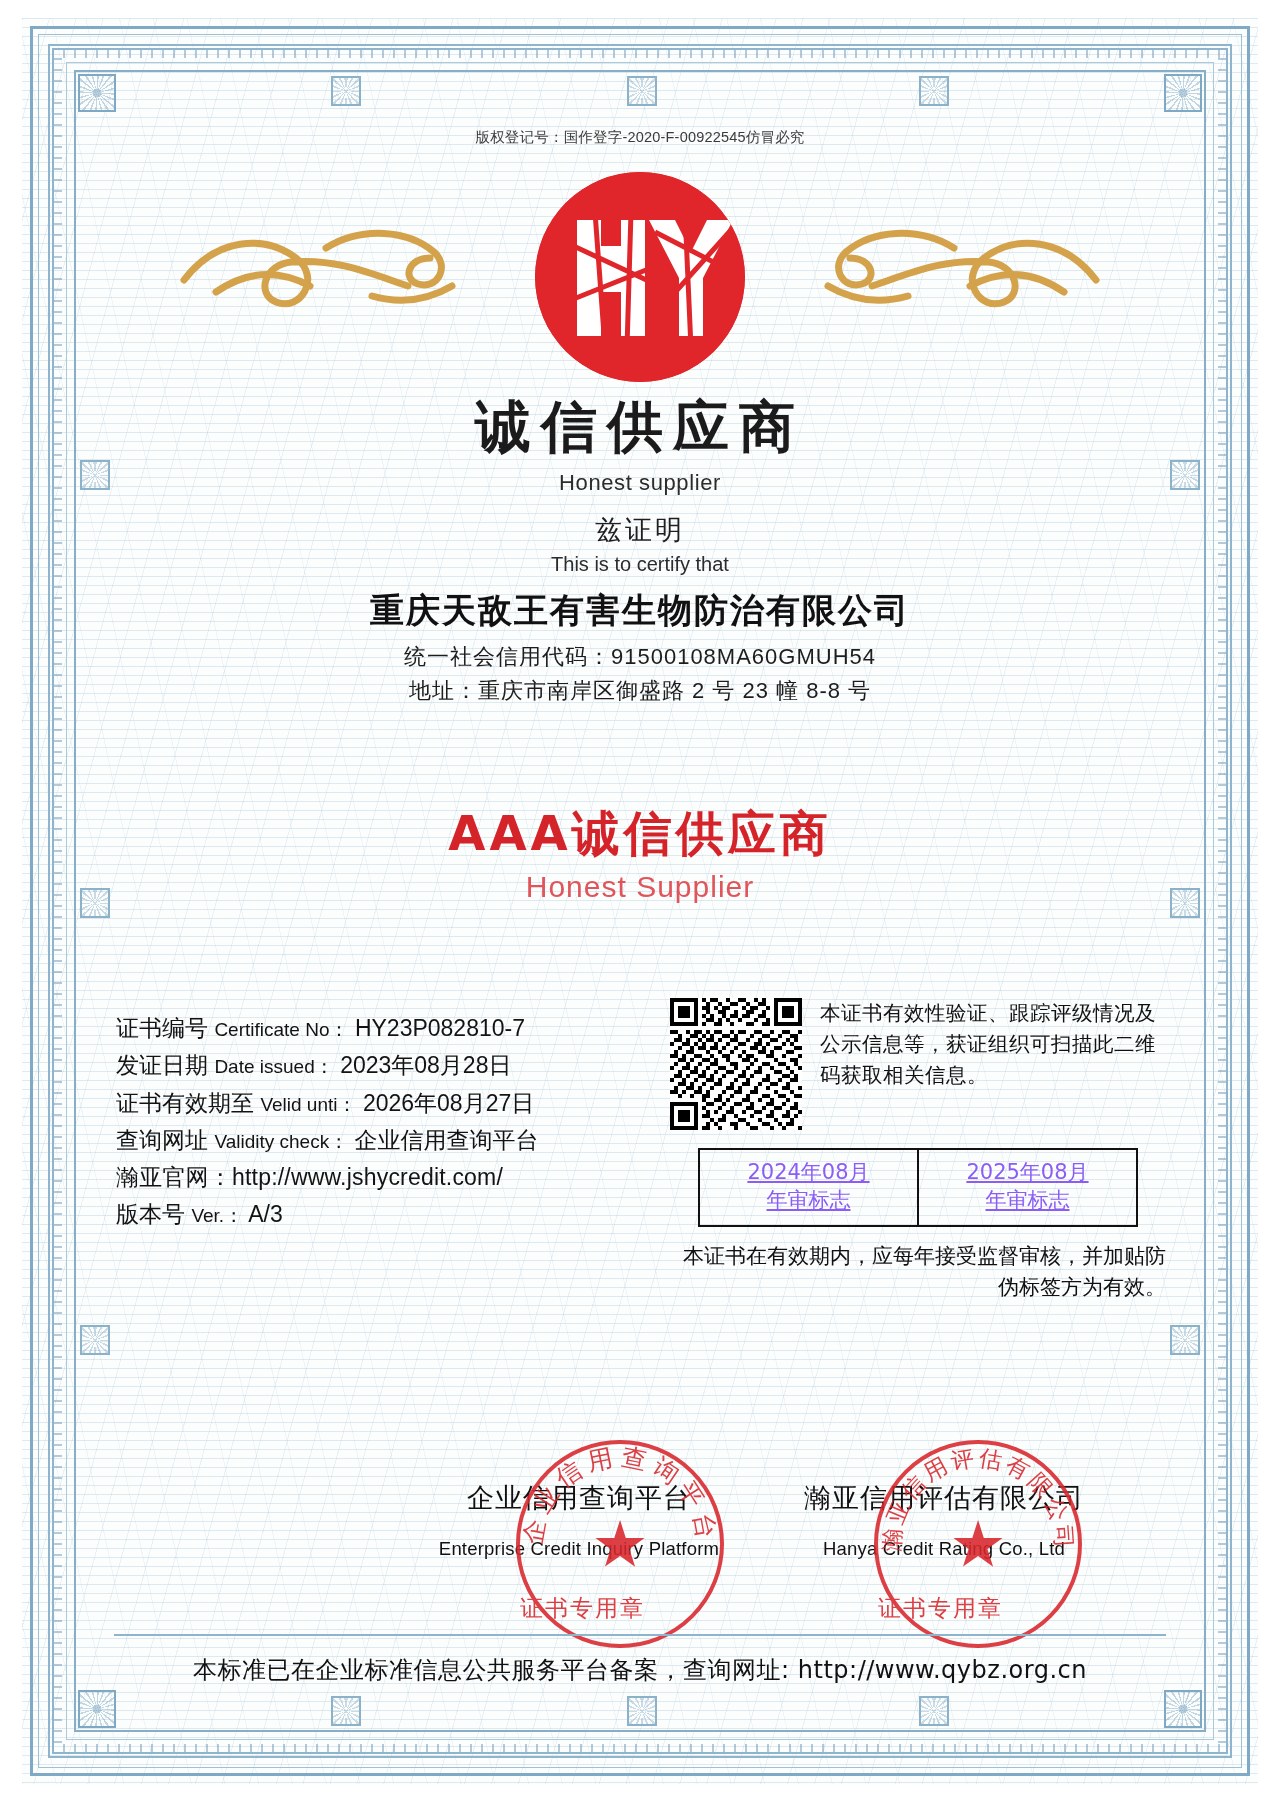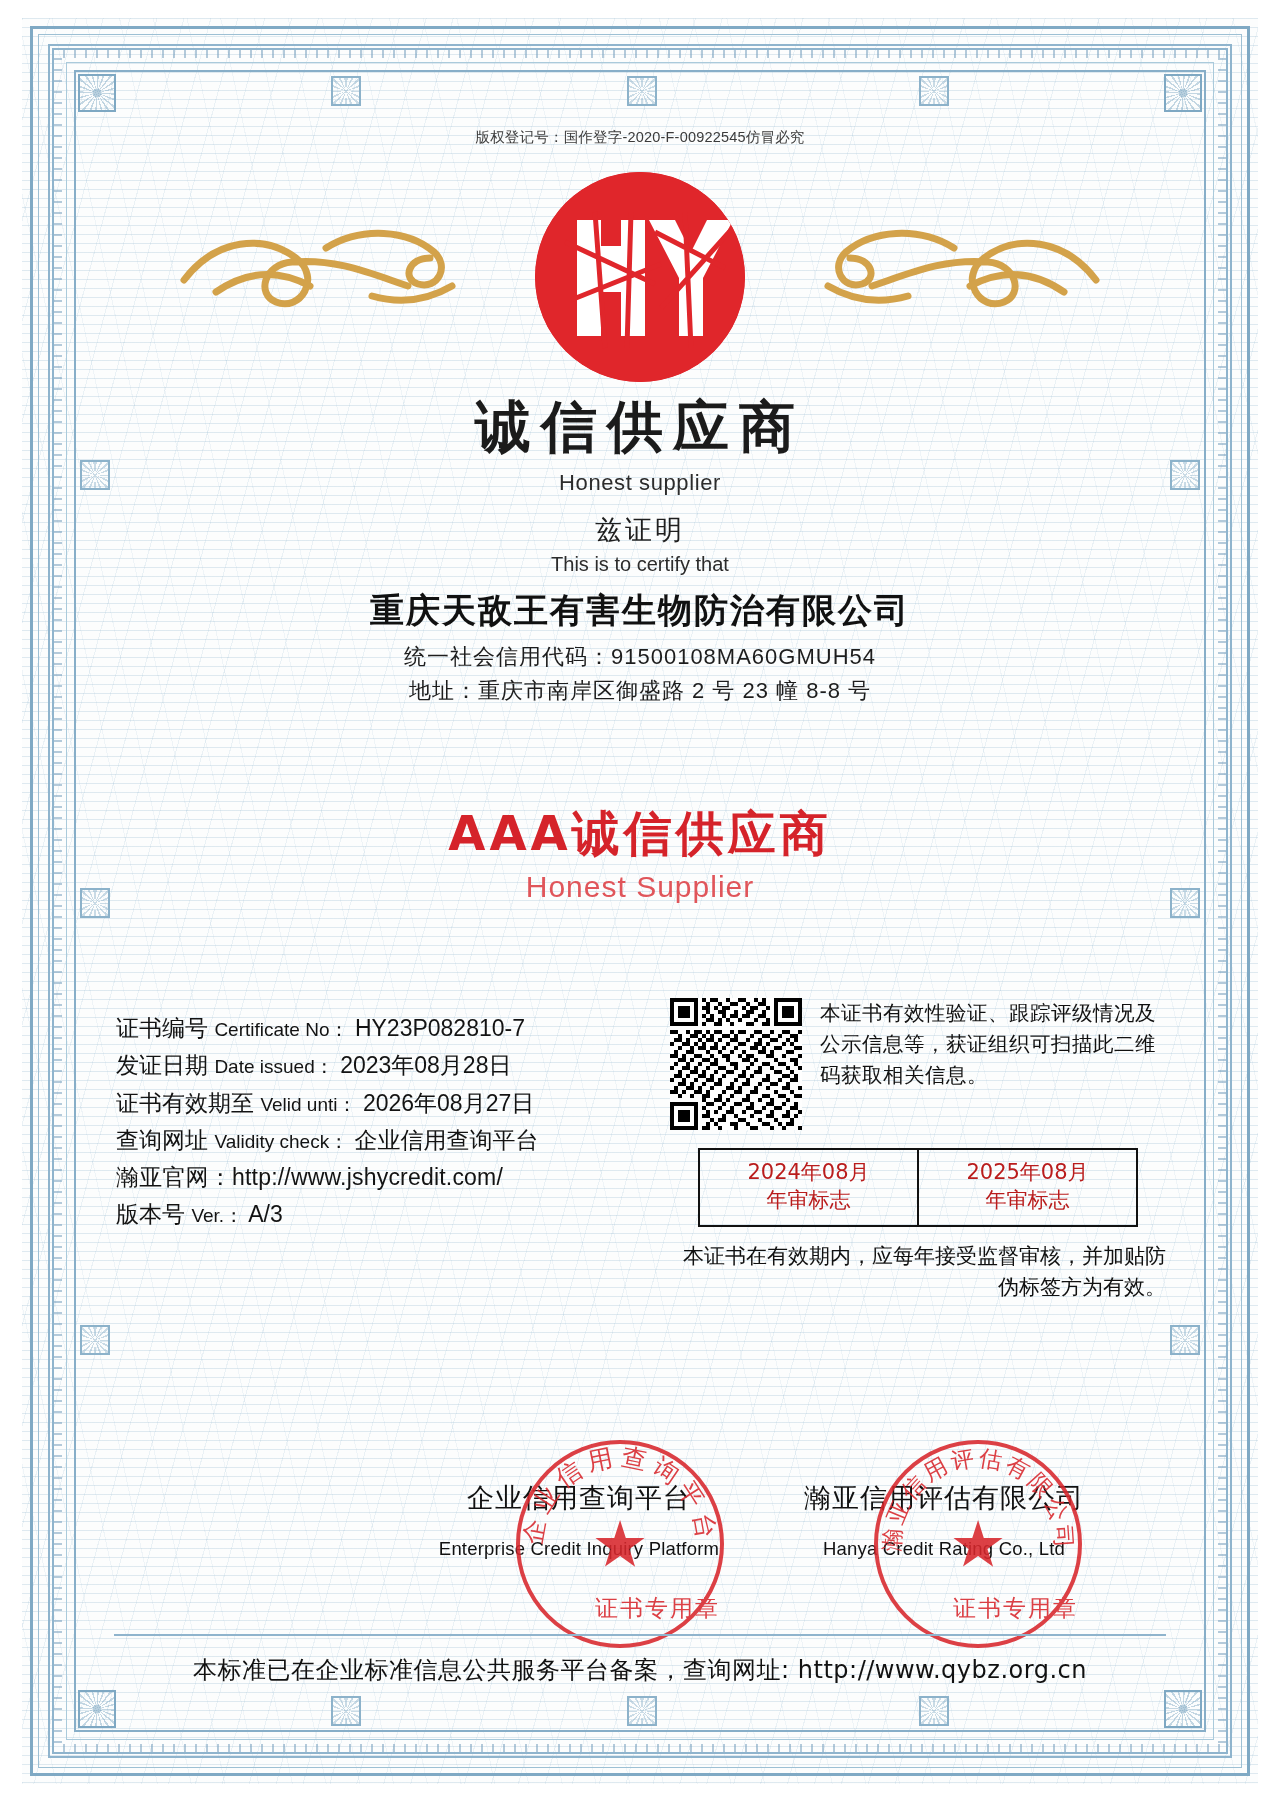--- a/index.html
+++ b/index.html
@@ -317,22 +317,23 @@
     border: 2px solid #111;
     width: 436px;
     margin-left: 28px;
   }
   .year-cell {
     flex: 1;
     text-align: center;
     padding: 8px 1px 10px;
     font-size: 21px;
     line-height: 1.35;
-    color: #b91c1c;
+    color: #8b5cf6;
     font-family: "DejaVu Sans", "Liberation Sans", sans-serif;
+    text-decoration: underline;
   }
   .year-cell + .year-cell {
     border-left: 2px solid #111;
   }
   .footnote {
     margin-top: 14px;
     text-align: right;
     font-size: 21px;
     line-height: 1.5;
     color: #111;
@@ -381,21 +382,21 @@
     left: 50%; top: 50%;
     transform: translate(-50%,-50%);
     font-size: 56px;
     line-height: 1;
     color: #d8262c;
   }
   .seal .bottom-text {
     position: absolute;
     left: 0; right: 0;
     bottom: 20px;
-    text-align: right;
+    text-align: left;
     font-size: 23px;
     letter-spacing: 2px;
     font-family: Liberation Mono, monospace;
   }
   .seal .arc {
     position: absolute;
     inset: 0;
   }
 
   .bottom-bar {

